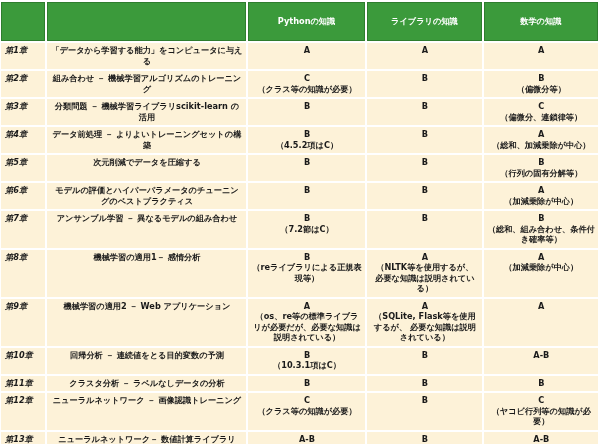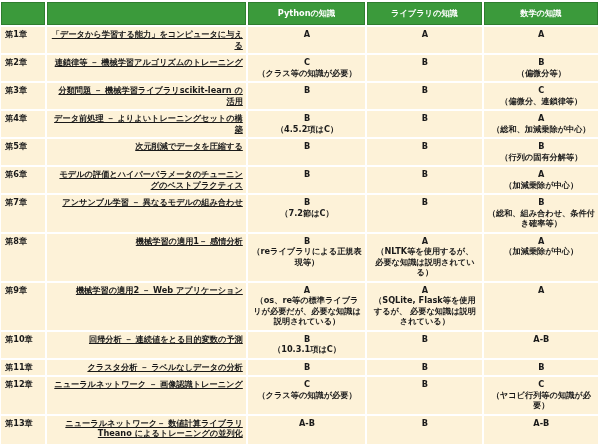--- a/index.html
+++ b/index.html
@@ -14,34 +14,34 @@
     font-size: 8.2px;
     font-weight: bold;
     color: #1a1a1a;
     line-height: 10.5px;
   }
   table.kt th {
     background: #3b9a3b;
     border: 1px solid #2e7d2e;
     color: #ffffff;
     height: 13px;
-    padding: 4px;
+    padding: 12px;
     font-weight: bold;
     text-align: center;
     vertical-align: middle;
     font-size: 8.2px;
   }
   table.kt td {
     background: #fdf2d8;
     padding: 2px 3px 3px 4px;
     vertical-align: top;
   }
-  td.ch { white-space: nowrap; }
+  td.ch { white-space: nowrap; font-style: italic; }
   td.c { text-align: center; }
-  td.l { text-align: right; text-decoration: underline; }
+  td.l { text-align: center; }
   .rating { display: block; }
   .note { display: block; }
   col.c0 { width: 44px; }
   col.c1 { width: 198px; }
   col.c2 { width: 117px; }
   col.c3 { width: 114px; }
   col.c4 { width: 114px; }
 </style>
 </head>
 <body>
@@ -72,21 +72,21 @@
         </td>
         <td class="c">
           <span class="rating">A</span>
         </td>
         <td class="c">
           <span class="rating">A</span>
         </td>
       </tr>
       <tr style="height: 22px;">
         <td class="ch">第2章</td>
-        <td class="l">連鎖律等 － 機械学習アルゴリズムのトレーニング</td>
+        <td class="l">組み合わせ － 機械学習アルゴリズムのトレーニング</td>
         <td class="c">
           <span class="rating">C</span>
           <span class="note">（クラス等の知識が必要）</span>
         </td>
         <td class="c">
           <span class="rating">B</span>
         </td>
         <td class="c">
           <span class="rating">B</span>
           <span class="note">（偏微分等）</span>

